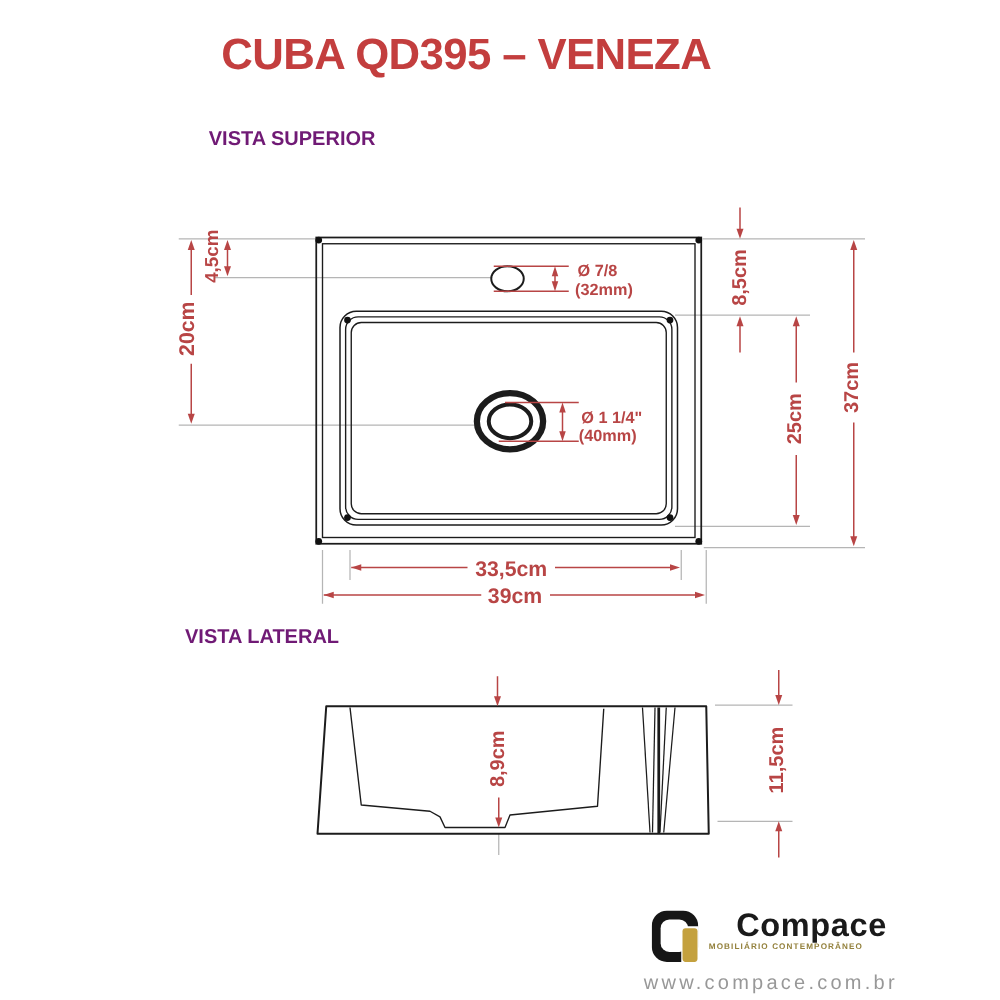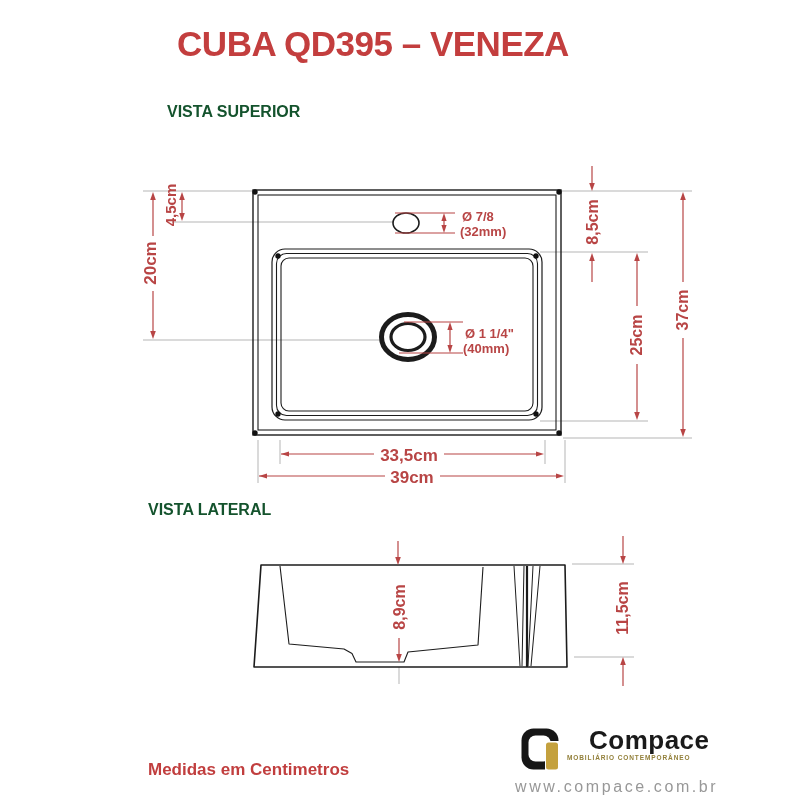--- a/index.html
+++ b/index.html
@@ -1,21 +1,21 @@
 <!DOCTYPE html>
 <html><head>
 <meta charset="utf-8">
 <style>
   html,body{margin:0;padding:0;background:#ffffff;}
   #page{position:relative;width:716px;height:800px;background:#ffffff;overflow:hidden;
         font-family:"Liberation Sans",sans-serif;}
   .abs{position:absolute;}
   #title{top:24px;left:373px;transform:translateX(-50%);font-size:35px;font-weight:bold;
          letter-spacing:-0.5px;color:#c33e3e;white-space:nowrap;}
-  .section-label{font-size:16px;font-weight:bold;color:#14532d;white-space:nowrap;}
+  .section-label{font-size:16px;font-weight:bold;color:#701a75;white-space:nowrap;}
   #label-top{top:103px;left:167px;}
   #label-side{top:501px;left:148px;}
   #footer-note{top:760px;left:148px;font-size:17px;font-weight:bold;color:#c13e3e;}
   #drawing{top:0;left:0;}
   #logo{top:727px;left:515px;width:170px;height:60px;}
   #logo-mark{position:absolute;top:1px;left:6px;}
   #brand-name{position:absolute;top:-2px;left:50px;font-size:26px;font-weight:bold;
               color:#1a1a1a;letter-spacing:0.5px;margin-left:24px;}
   #brand-tagline{position:absolute;top:27px;left:52px;font-size:6.5px;font-weight:bold;
                  letter-spacing:0.9px;color:#93803b;white-space:nowrap;}
@@ -24,21 +24,20 @@
   svg text{font-family:"Liberation Sans",sans-serif;font-weight:bold;}
 </style>
 </head>
 <body>
 
 <div id="page">
 
   <div id="title" class="abs">CUBA QD395 – VENEZA</div>
   <div id="label-top" class="abs section-label">VISTA SUPERIOR</div>
   <div id="label-side" class="abs section-label">VISTA LATERAL</div>
-  <div id="footer-note" class="abs">Medidas em Centimetros</div>
 
   <svg id="drawing" class="abs" width="800" height="800" viewBox="0 0 800 800">
 
     <g stroke="#b5b5b5" stroke-width="1">
       <line x1="143" y1="191" x2="252" y2="191"></line>
       <line x1="172" y1="222" x2="394" y2="222"></line>
       <line x1="143" y1="340" x2="381" y2="340"></line>
       <line x1="562" y1="191" x2="692" y2="191"></line>
       <line x1="540" y1="252" x2="648" y2="252"></line>
       <line x1="540" y1="421" x2="648" y2="421"></line>

